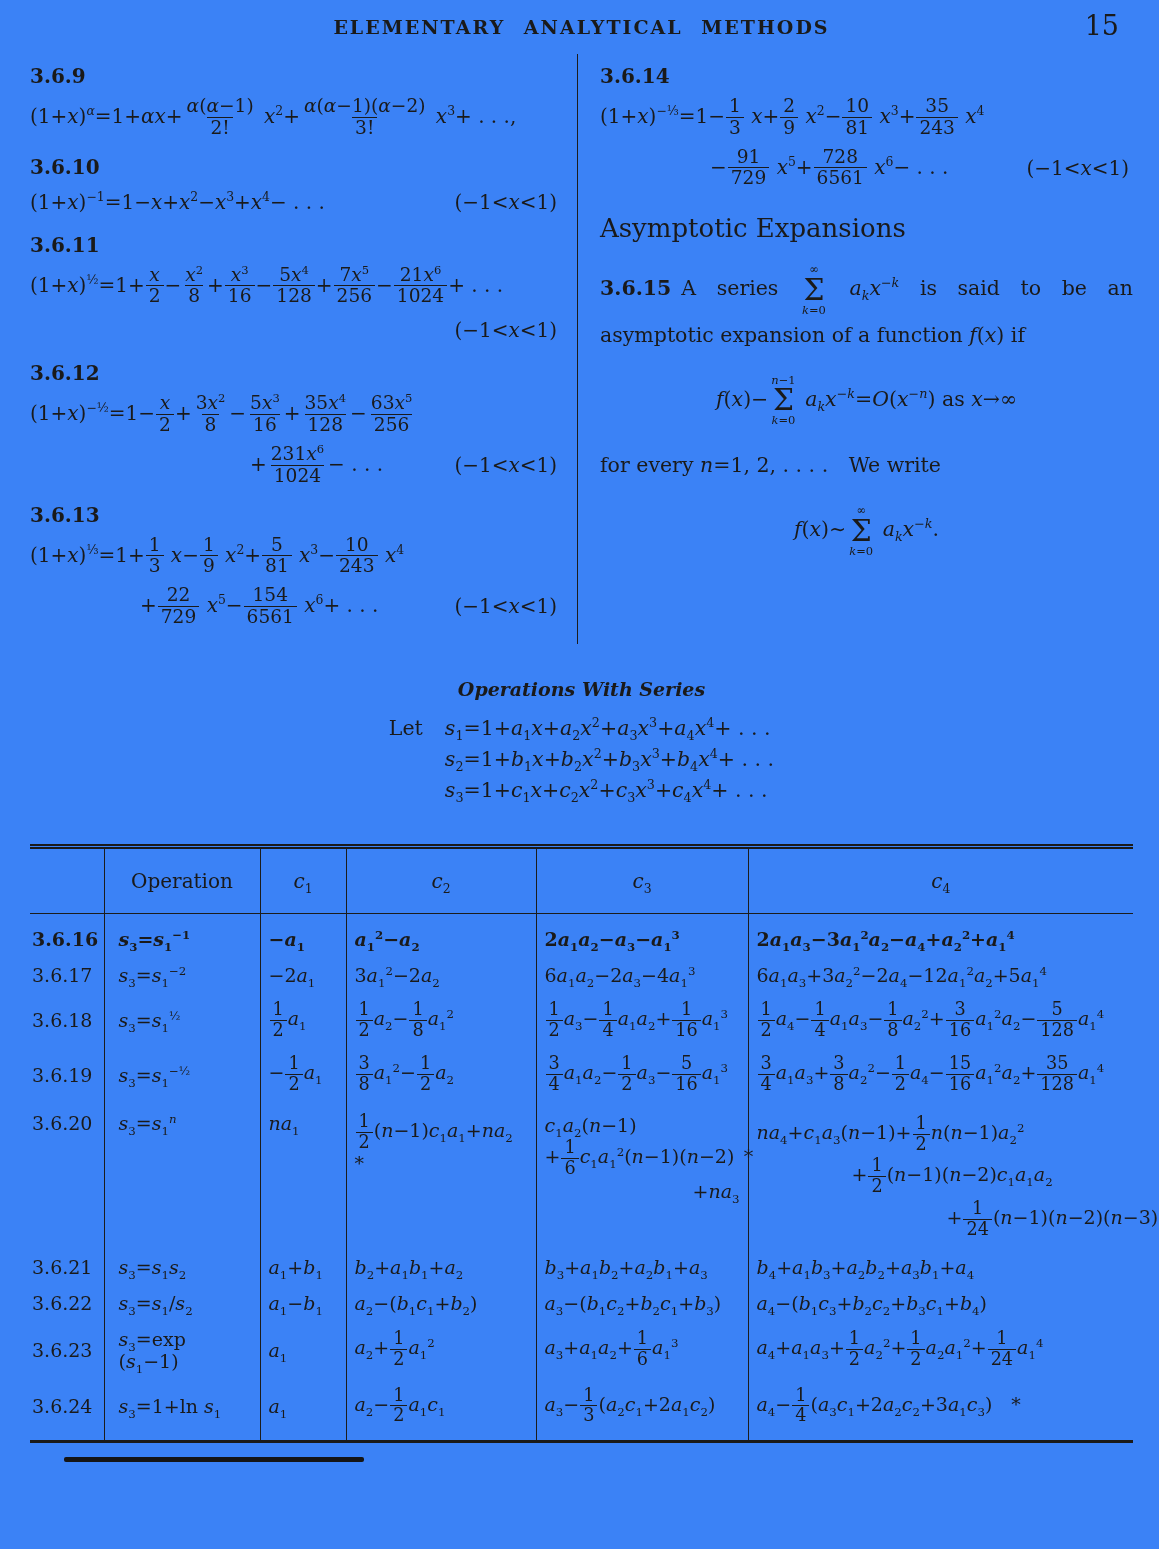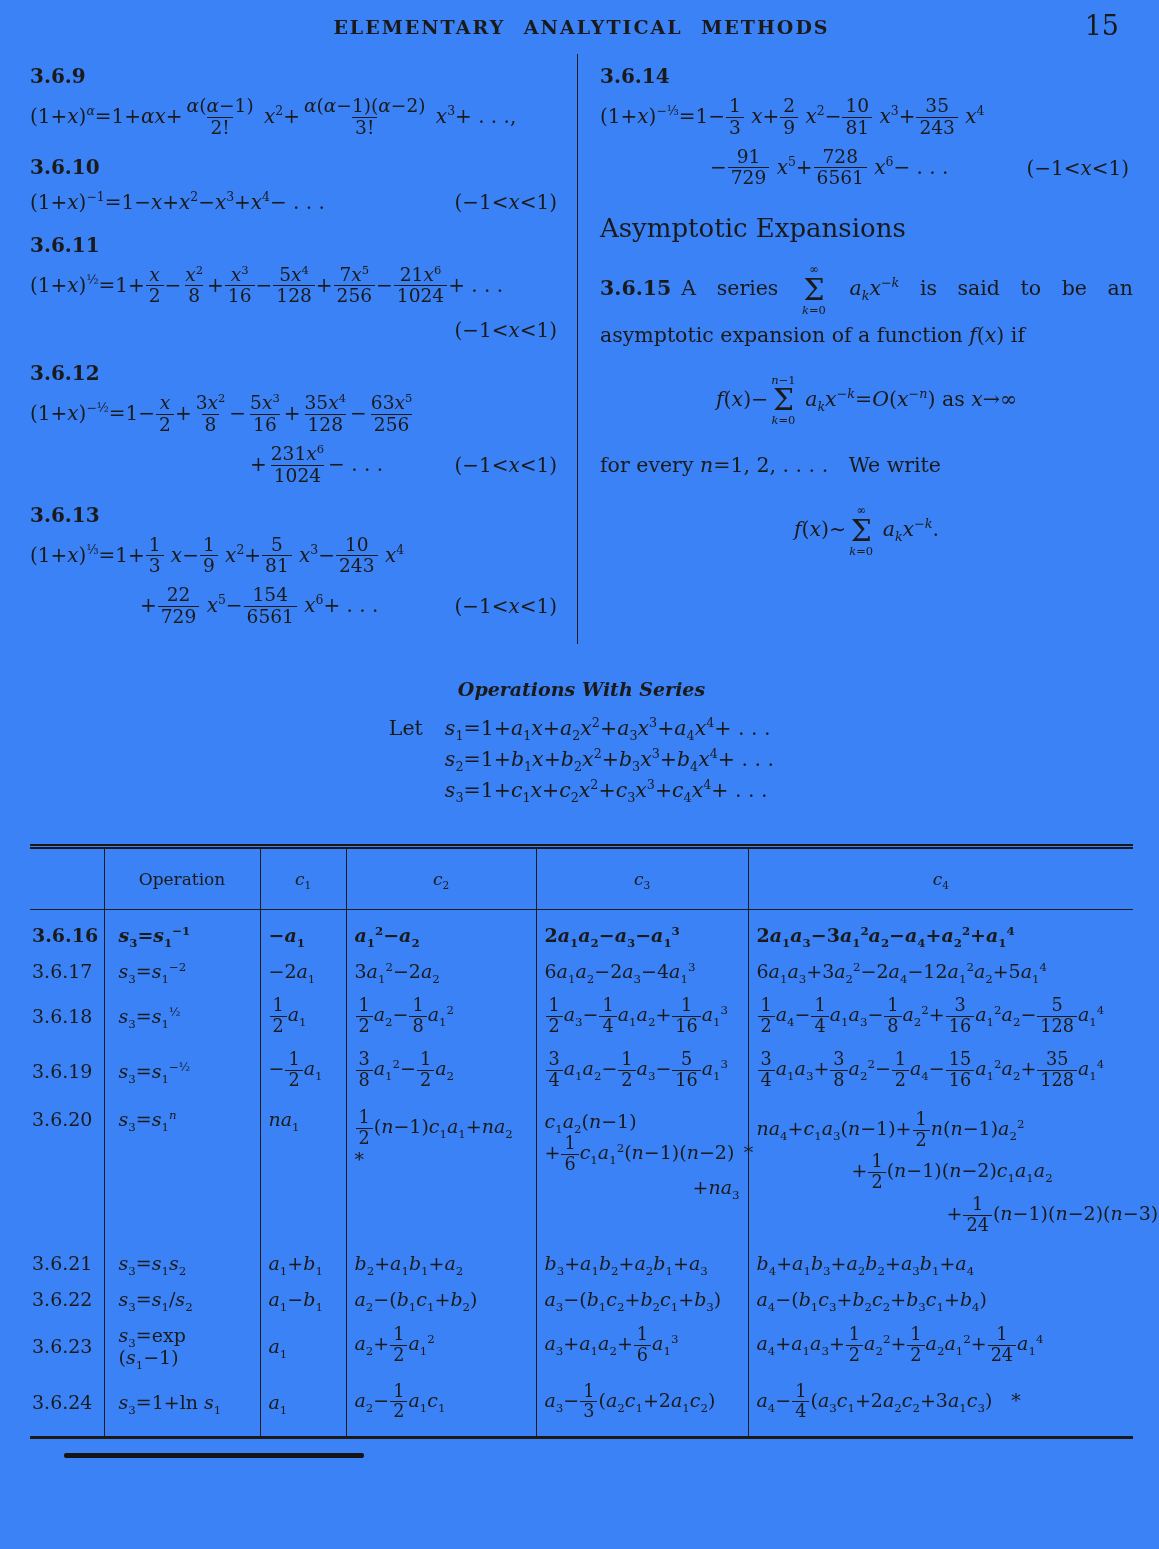--- a/index.html
+++ b/index.html
@@ -50,21 +50,21 @@
   
   .ops-head{font-size:19px;font-weight:bold;text-align:center;margin:34px 0 16px 0;font-style:italic;}
   .let-block{width:fit-content;margin:0 auto 42px auto;font-size:20.5px;}
   .let-line{display:flex;margin:7px 0;}
   .let-pre{width:56px;}
   
   .table-wrap{border-top:5px double #1a1a1a;border-bottom:3px solid #1a1a1a;margin-top:14px;}
   table.optable{border-collapse:collapse;width:100%;table-layout:fixed;font-size:19px;}
   .optable th,.optable td{border-right:1.5px solid #1c1c1c;padding:7px 8px;text-align:left;font-weight:normal;}
   .optable th:last-child,.optable td:last-child{border-right:none;}
-  .optable thead th{border-bottom:1.6px solid #1c1c1c;padding:20px 8px;font-size:17px;}
+  .optable thead th{border-bottom:1.6px solid #1c1c1c;padding:20px 8px;font-size:20px;}
   .optable thead th.ch{text-align:center;}
   .optable td{vertical-align:middle;}
   .optable tr.tall td{vertical-align:top;padding-top:10px;}
   .rownum{font-weight:bold;padding-left:2px !important;}
   .opcell{padding-left:14px !important;margin-left:9px;}
   .mline{margin:2px 0;white-space:nowrap;}
   .mline.right{text-align:right;}
   .optable tbody tr:first-child td{padding-top:14px;font-weight:bold;}
   .optable tbody tr:last-child td{padding-bottom:14px;}
   

